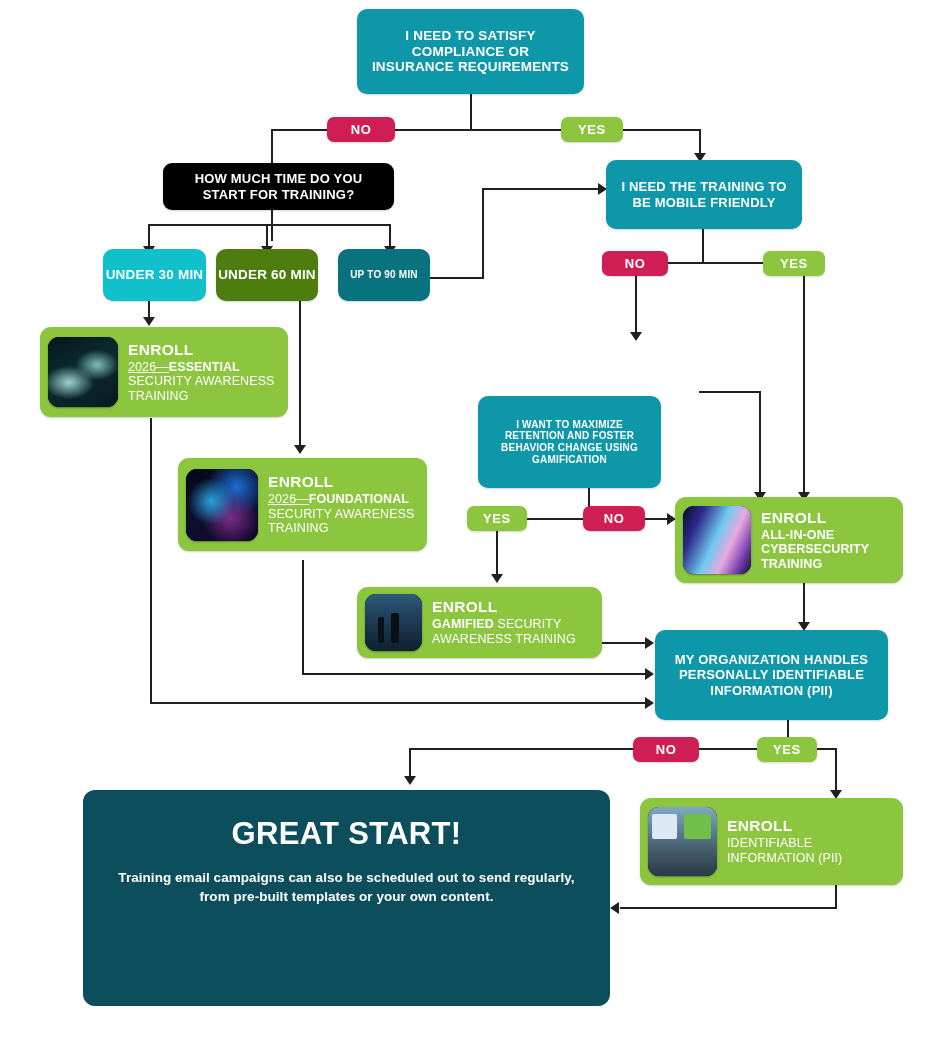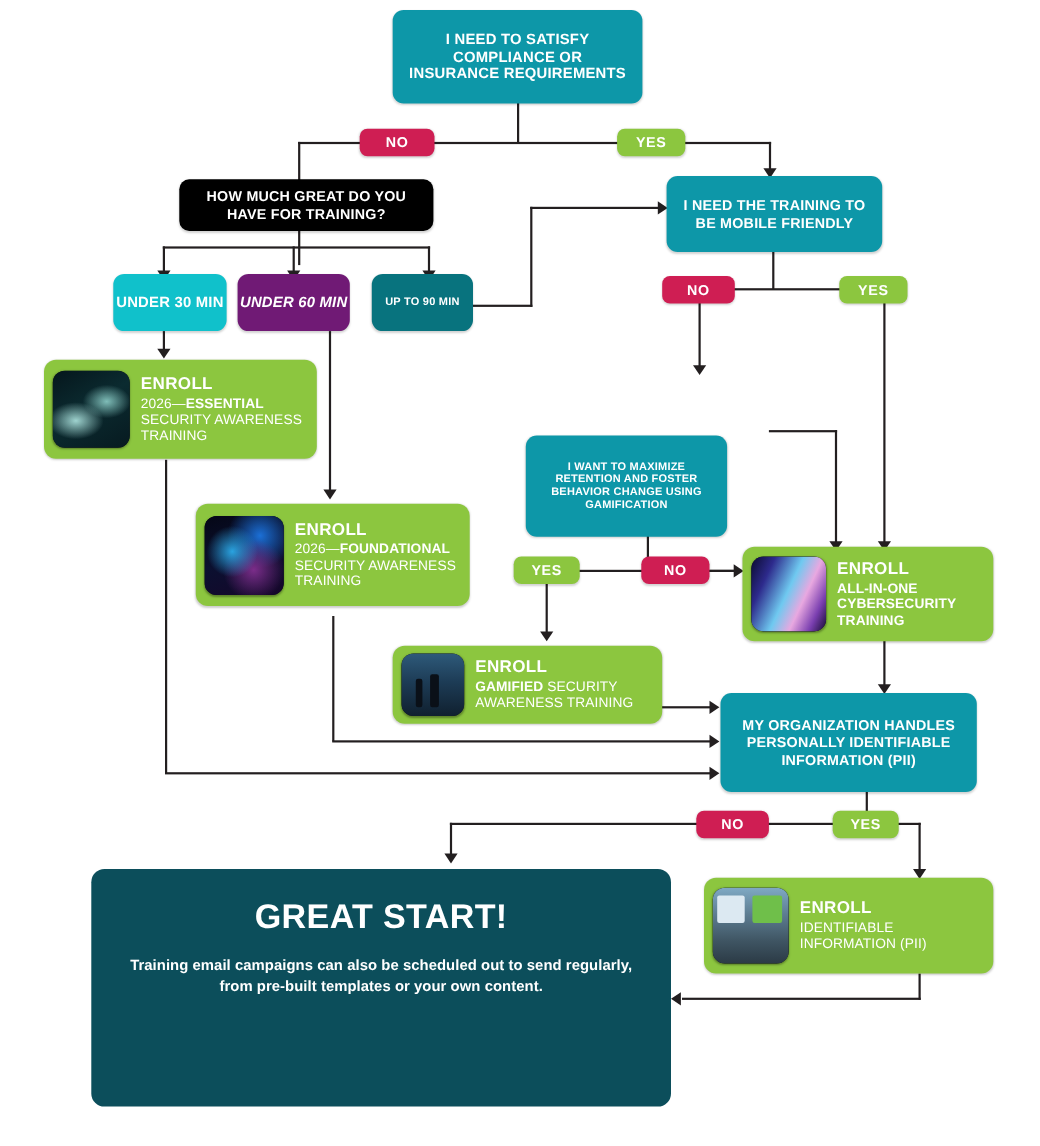--- a/index.html
+++ b/index.html
@@ -27,21 +27,21 @@
     justify-content: center;
     text-align: center;
     font-weight: bold;
     letter-spacing: 0.2px;
     line-height: 1.16;
     z-index: 5;
     box-shadow: 0 1px 2px rgba(0,0,0,0.18);
   }
   .teal      { background: #0d97a8; }
   .cyan      { background: #10c1cb; }
-  .teal-mid  { background: #701a75; font-style: italic; }
+  .teal-mid  { background: #4d7c0f; }
   .teal-deep { background: #08737e; }
   .black     { background: #000000; }
   .pill {
     position: absolute;
     box-sizing: border-box;
     border-radius: 7px;
     color: #ffffff;
     display: flex;
     align-items: center;
     justify-content: center;
@@ -83,21 +83,21 @@
     text-align: left;
   }
   .enroll-head {
     font-size: 15.5px;
     font-weight: bold;
     letter-spacing: 0.3px;
     display: block;
     margin-bottom: 1px;
   }
   .enroll-sub { display: block; font-weight: bold; }
-  .enroll-sub .light { font-weight: normal; }
+  .enroll-sub .light { font-weight: normal; text-decoration: underline; }
 
   .panel {
     position: absolute;
     box-sizing: border-box;
     background: #0c4e5b;
     border-radius: 12px;
     color: #ffffff;
     z-index: 5;
     padding: 18px 26px 20px 26px;
     text-align: center;
@@ -245,21 +245,21 @@
 
   <div class="line" style="left:835px; top:885px; width:2px; height:24px;"></div>
   <div class="line" style="left:620px; top:907px; width:217px; height:2px;"></div>
   <div class="arrow right" style="left:610px; top:902px; transform:rotate(180deg);"></div>
 
   <div class="node teal" style="left:357px; top:9px; width:227px; height:85px; font-size:13.5px; padding:0 14px;">I NEED TO SATISFY COMPLIANCE OR INSURANCE REQUIREMENTS</div>
 
   <div class="pill no" style="left:327px; top:117px; width:68px; height:25px;">NO</div>
   <div class="pill yes" style="left:561px; top:117px; width:62px; height:25px;">YES</div>
 
-  <div class="node black" style="left:163px; top:163px; width:231px; height:47px; font-size:13px; padding:0 12px; border-radius:9px;">HOW MUCH GREAT DO YOU HAVE FOR TRAINING?</div>
+  <div class="node black" style="left:163px; top:163px; width:231px; height:47px; font-size:13px; padding:0 12px; border-radius:9px;">HOW MUCH TIME DO YOU START FOR TRAINING?</div>
 
   <div class="node teal" style="left:606px; top:160px; width:196px; height:69px; font-size:13px; padding:0 12px;">I NEED THE TRAINING TO BE MOBILE FRIENDLY</div>
 
   <div class="node cyan" style="left:103px; top:249px; width:103px; height:52px; font-size:13.5px;">UNDER 30 MIN</div>
   <div class="node teal-mid" style="left:216px; top:249px; width:102px; height:52px; font-size:13.5px;">UNDER 60 MIN</div>
   <div class="node teal-deep" style="left:338px; top:249px; width:92px; height:52px; font-size:10px;">UP TO 90 MIN</div>
 
   <div class="pill no" style="left:602px; top:251px; width:66px; height:25px;">NO</div>
   <div class="pill yes" style="left:763px; top:251px; width:62px; height:25px;">YES</div>
 

